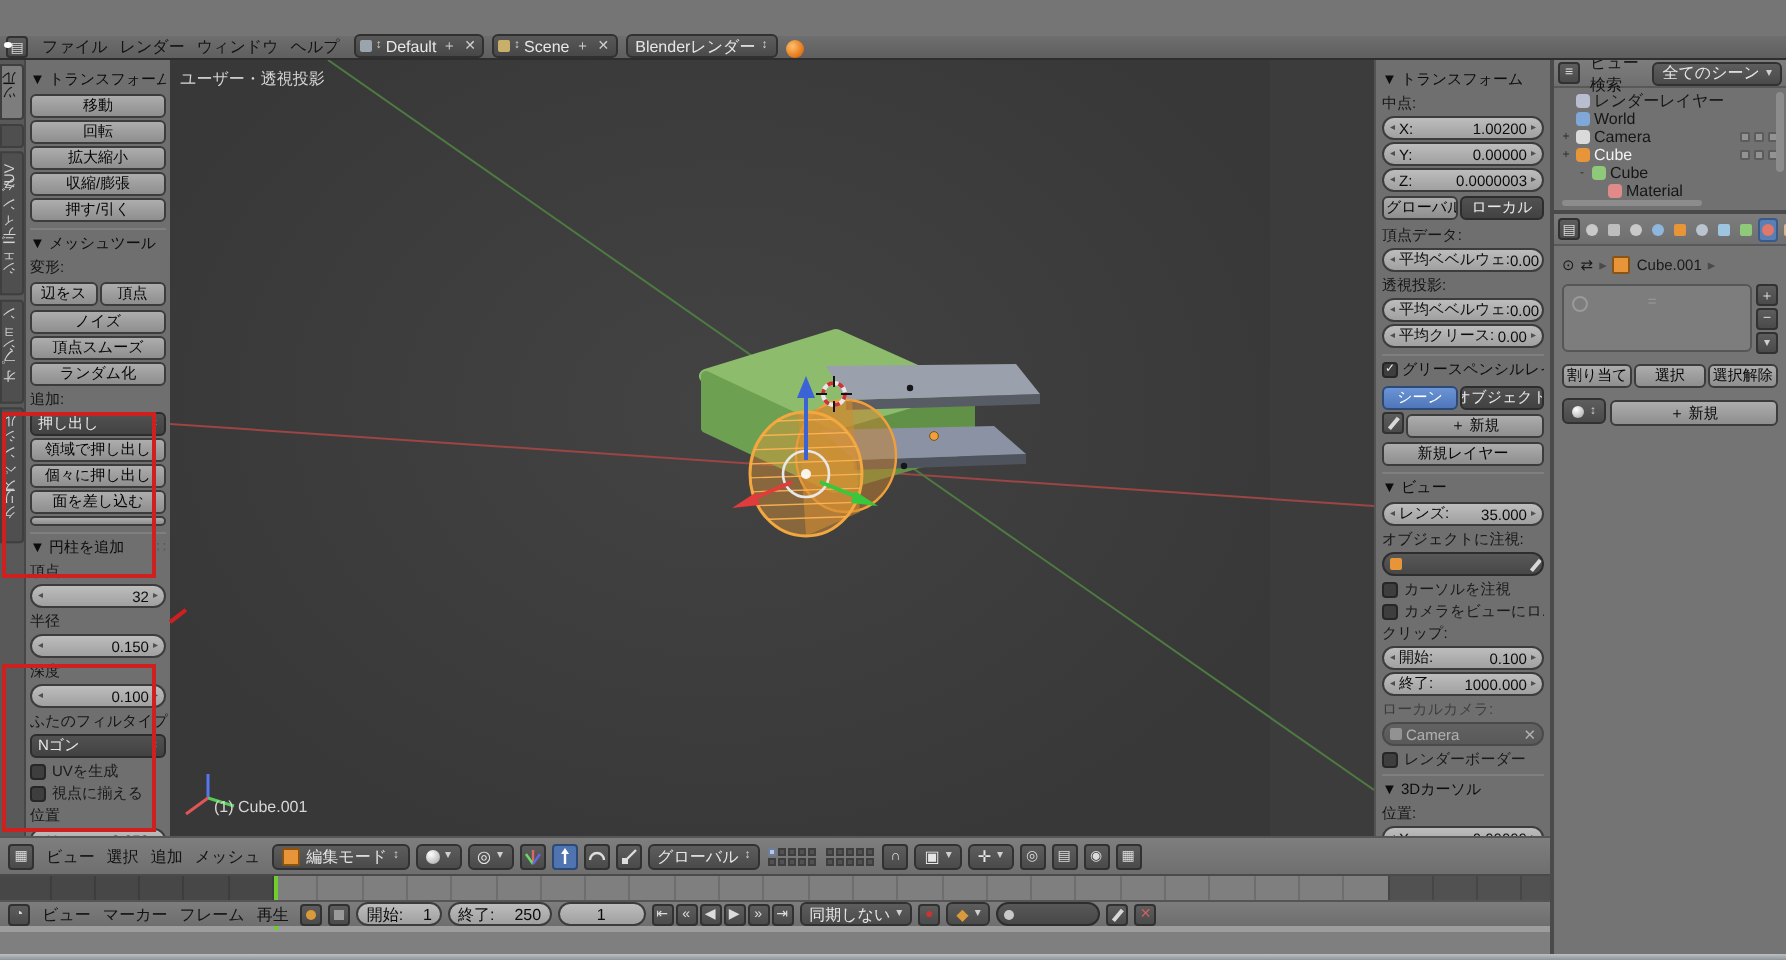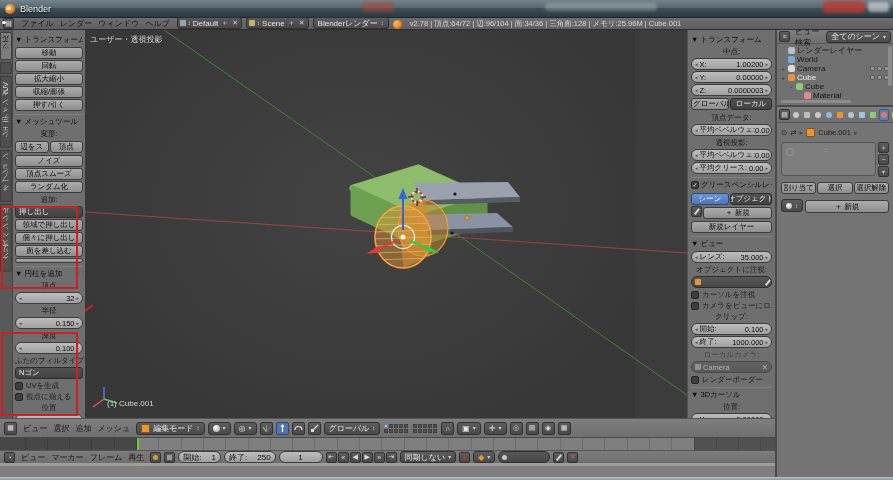--- a/index.html
+++ b/index.html
@@ -33,21 +33,21 @@
   .btn{height:10px;line-height:10px;background:linear-gradient(#adadad,#8e8e8e);border:1px solid #3c3c3c;
     border-radius:3px;text-align:center;color:#050505;margin:1px 0;white-space:nowrap;overflow:hidden;padding:0 1px;}
   .btnrow{display:flex;gap:1px;} .btnrow .btn{flex:1;}
   .dbtn{height:10px;line-height:10px;background:linear-gradient(#515151,#424242);border:1px solid #2d2d2d;
     border-radius:3px;color:#e8e8e8;margin:1px 0;display:flex;align-items:center;padding:0 3px;white-space:nowrap;overflow:hidden;}
   .dbtn .sp{margin-left:auto;}
   .pill{height:10px;background:linear-gradient(#bdbdbd,#a0a0a0);border:1px solid #3c3c3c;border-radius:6px;
     display:flex;align-items:center;padding:0 3px;margin:1px 0;color:#0b0b0b;white-space:nowrap;overflow:hidden;}
   .pill .arr{font-size:5px;color:#4f4f4f;}
   .plabel{margin-left:2px;} .pval{margin-left:auto;margin-right:2px;}
-  .slabel{color:#161616;margin:2px 0 1px;white-space:nowrap;text-align:center;}
+  .slabel{color:#161616;margin:2px 0 1px;white-space:nowrap;}
   .phead{color:#0c0c0c;margin:3px 0 2px;white-space:nowrap;overflow:hidden;border-top:1px solid #7f7f7f;padding-top:2px;}
   .phead.first{border-top:none;padding-top:0;}
   .grip{float:right;color:#595959;}
   .chkrow{display:flex;align-items:center;gap:3px;margin:2px 0;height:9px;}
   .chk{width:8px;height:8px;background:#3e3e3e;border:1px solid #262626;border-radius:2px;flex:none;
     display:flex;align-items:center;justify-content:center;color:#ececec;font-size:6px;line-height:1;box-sizing:border-box;}
   .ibtn{min-width:13px;height:13px;background:linear-gradient(#5d5d5d,#4a4a4a);border:1px solid #313131;
     border-radius:2px;display:inline-flex;align-items:center;justify-content:center;color:#dcdcdc;font-size:7px;box-sizing:border-box;}
   .ibtn.sm{min-width:11px;height:11px;}
   
@@ -129,29 +129,20 @@
   .bborder{position:absolute;left:0;top:477px;width:893px;height:3px;background:linear-gradient(#bcc0c4,#8e949a);}
   .anno{position:absolute;border:2px solid #cf2020;box-sizing:border-box;z-index:99;pointer-events:none;}
   .annoline{position:absolute;width:10px;height:2px;background:#cf2020;z-index:99;transform:rotate(-38deg);}
   .miniaxis{position:absolute;left:4px;bottom:4px;}
 </style>
 </head>
 <body>
 
 <div class="win">
 
-  <div class="titlebar">
-    <div class="sheen"></div>
-    <span class="blogo"></span>
-    <span class="wtitle">Blender</span>
-    <div class="ghost" style="left:362px;top:2px;width:32px;height:10px;background:rgba(185,65,50,.5);"></div>
-    <div class="ghost" style="left:545px;top:3px;width:112px;height:8px;background:rgba(255,255,255,.22);"></div>
-    <div class="ghost" style="left:823px;top:1px;width:42px;height:12px;background:rgba(195,55,45,.75);"></div>
-    <div class="ghost" style="left:868px;top:2px;width:21px;height:10px;background:rgba(235,238,240,.55);"></div>
-  </div>
 
   <div class="infobar">
     <div class="ibtn sm">
         <span>▤</span>
       </div>
     <span id="info-menus"><span class="menu">ファイル</span><span class="menu">レンダー</span><span class="menu">ウィンドウ</span><span class="menu">ヘルプ</span></span>
     <div class="idw">
       <span class="idw-icn"></span>
       <span class="caret">↕</span>
       <span class="idw-name">Default</span>
@@ -163,21 +154,20 @@
       <span class="caret">↕</span>
       <span class="idw-name">Scene</span>
       <span class="idw-btn">＋</span>
       <span class="idw-btn">✕</span>
     </div>
     <div class="dd" style="height:10px;">
       <span>Blenderレンダー</span>
       <span class="caret">↕</span>
     </div>
     <span class="blogo" style="position:static;width:9px;height:9px;flex:none;"></span>
-    <span class="stats">v2.78 | 頂点:64/72 | 辺:96/104 | 面:34/36 | 三角面:128 | メモリ:25.96M | Cube.001</span>
   </div>
 
   <div class="view3d">
 
     <div class="canvas">
       <svg width="602" height="388" viewBox="0 0 602 388">
         <line x1="0" y1="182" x2="602" y2="223" stroke="#9b4545" stroke-width="1"></line>
         <line x1="79" y1="0" x2="602" y2="365" stroke="#4e7a42" stroke-width="1"></line>
         <g>
           <path d="M268,158 L333,138 L400,168 L332,188 Z" fill="#8ebc6d" stroke="#8ebc6d" stroke-width="7" stroke-linejoin="round"></path>

